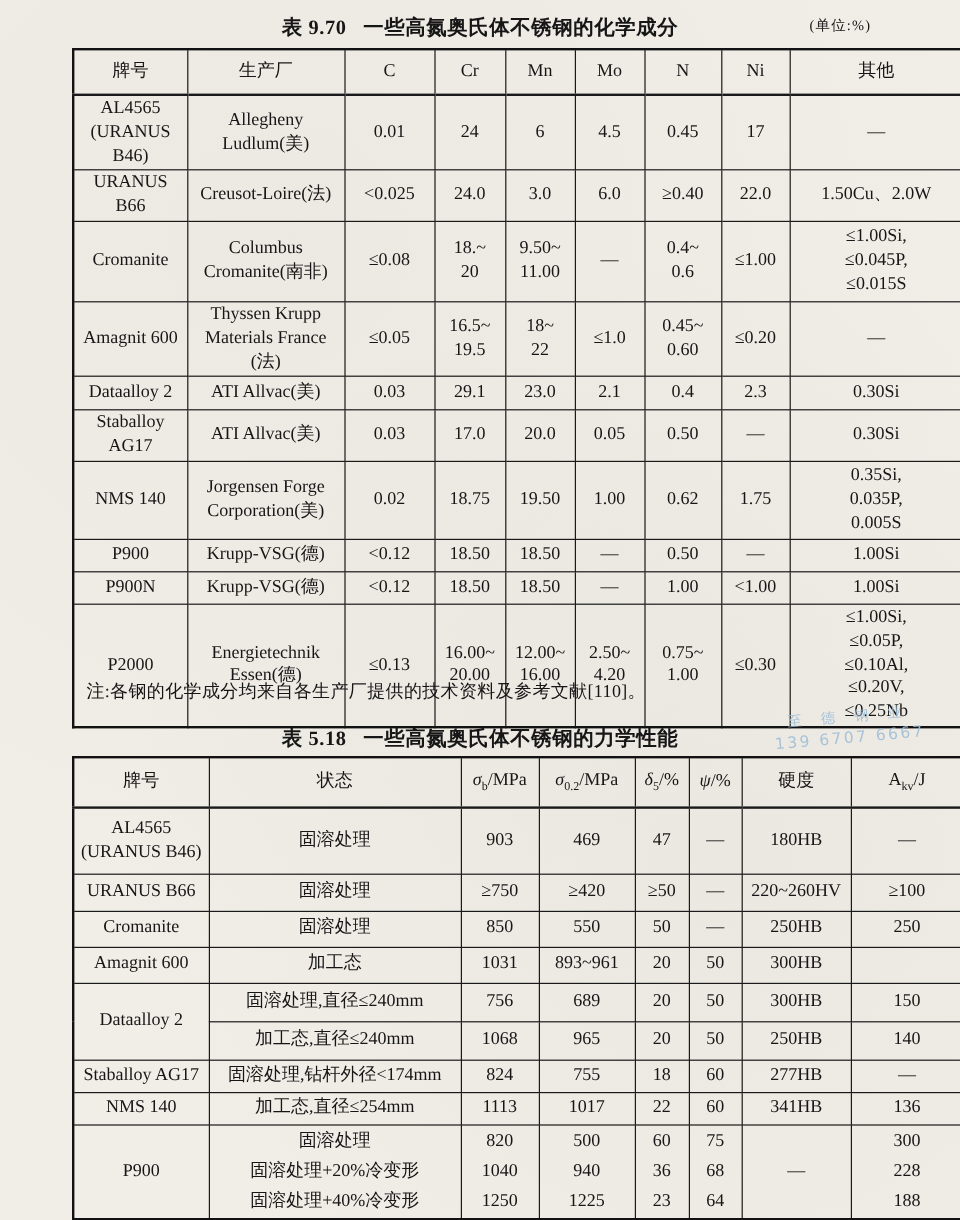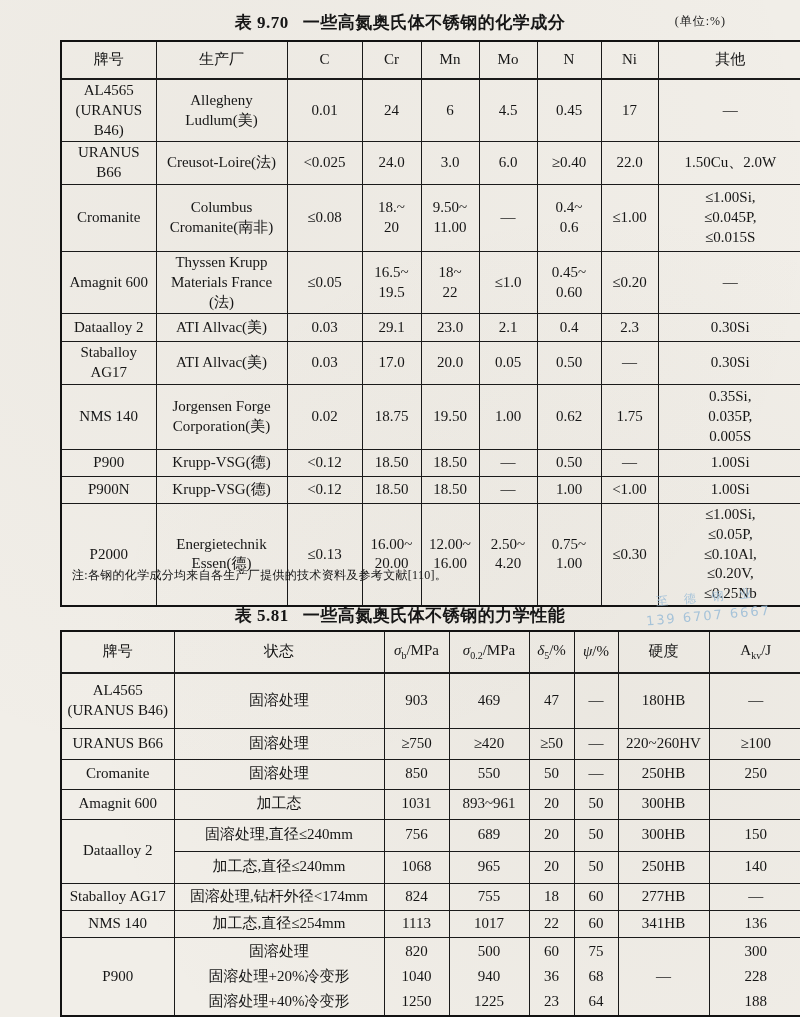--- a/index.html
+++ b/index.html
@@ -44,21 +44,21 @@
     line-height:1.32;
     white-space:pre-line;
     padding:1px 2px;
     overflow:hidden;
   }
   thead th { border-bottom-width:2.5px; }
   tr.tall td { line-height:25px; }
 
   .note {
     top:567px; left:72px;
-    font-size:12px; letter-spacing:0.3px;
+    font-size:15px; letter-spacing:0.3px;
   }
 
   .watermark {
     top:588px; left:645px;
     color:#9fbfd8; opacity:0.9;
     font-family:"DejaVu Sans","Liberation Sans",sans-serif;
     font-size:13px; line-height:1.5;
     text-align:center;
     transform:rotate(-5deg);
   }
@@ -242,21 +242,21 @@
 </table>
 
 <div class="abs note">注:各钢的化学成分均来自各生产厂提供的技术资料及参考文献[110]。</div>
 
 <div class="abs watermark">
   <div class="wm1">至 德 钢 业</div>
   <div class="wm2">139 6707 6667</div>
 </div>
 
 <div class="abs tbl-title" style="top:604px;">
-  <span class="label">表 5.81</span><span>一些高氮奥氏体不锈钢的力学性能</span>
+  <span class="label">表 5.18</span><span>一些高氮奥氏体不锈钢的力学性能</span>
 </div>
 
 <table id="table2">
   <colgroup>
     <col style="width:113px">
       <col style="width:210px">
       <col style="width:65px">
     <col style="width:80px">
       <col style="width:45px">
       <col style="width:44px">

